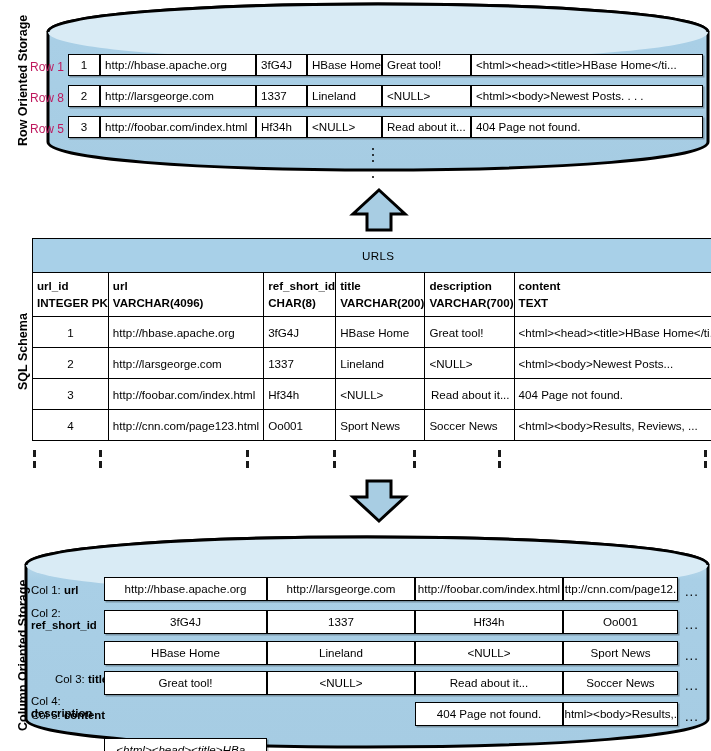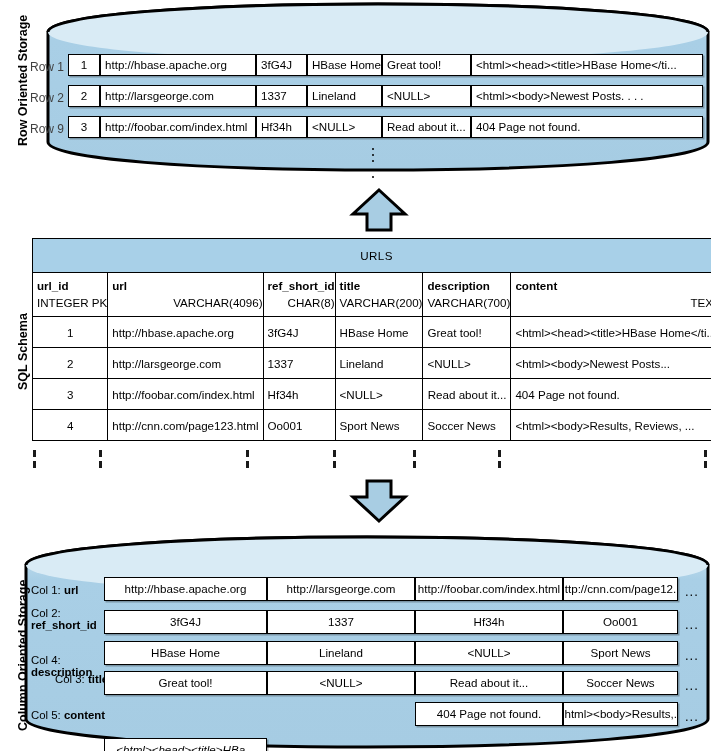--- a/index.html
+++ b/index.html
@@ -55,21 +55,21 @@
     white-space: nowrap;
     box-shadow: 1.5px 1.5px 0 rgba(0,0,0,0.28);
   }
   .cell.l { justify-content: flex-start; padding-left: 4px; }
   .cell.c { justify-content: center; }
 
   
   .row-label {
     position: absolute;
     font-size: 12px;
-    color: #404040;
+    color: #be185d;
     white-space: nowrap;
     line-height: 1;
   }
   .col-label {
     position: absolute;
     font-size: 11.4px;
     color: #000;
     white-space: nowrap;
     line-height: 1.08;
   }
@@ -126,21 +126,21 @@
     font-size: 12.5px;
     height: 34px;
     letter-spacing: .4px;
   }
   .sql-head {
     height: 44px;
     padding: 0 0 0 4px !important;
     line-height: 1.45;
   }
   .sql-head .nm { font-weight: bold; display: block; }
-  .sql-head .ty { font-weight: normal; display: block; text-align: right; }
+  .sql-head .ty { font-weight: bold; display: block; }
   .sql-cell { height: 31px; padding: 0 4px !important; }
   .sql-cell.c { text-align: center; }
   .sql-cell.l { text-align: left; }
   .sql-cell.r { text-align: right; }
 
   
   .dash-tick {
     position: absolute;
     width: 2.6px;
     background: #1a1a1a;
@@ -172,29 +172,29 @@
   <div class="side-label" style="left:16px; top:146px; transform: rotate(-90deg);">Row Oriented Storage</div>
 
   <div class="row-label" style="left:30px; top:61px;">Row 1</div>
   <div class="cell c" style="left:68px;  top:54px; width:32px;  height:22px;">1</div>
   <div class="cell l" style="left:100px; top:54px; width:156px; height:22px;">http://hbase.apache.org</div>
   <div class="cell l" style="left:256px; top:54px; width:51px;  height:22px;">3fG4J</div>
   <div class="cell l" style="left:307px; top:54px; width:75px;  height:22px;">HBase Home</div>
   <div class="cell l" style="left:382px; top:54px; width:89px;  height:22px;">Great tool!</div>
   <div class="cell l" style="left:471px; top:54px; width:232px; height:22px;">&lt;html&gt;&lt;head&gt;&lt;title&gt;HBase Home&lt;/ti...</div>
 
-  <div class="row-label" style="left:30px; top:92px;">Row 2</div>
+  <div class="row-label" style="left:30px; top:92px;">Row 8</div>
   <div class="cell c" style="left:68px;  top:85px; width:32px;  height:22px;">2</div>
   <div class="cell l" style="left:100px; top:85px; width:156px; height:22px;">http://larsgeorge.com</div>
   <div class="cell l" style="left:256px; top:85px; width:51px;  height:22px;">1337</div>
   <div class="cell l" style="left:307px; top:85px; width:75px;  height:22px;">Lineland</div>
   <div class="cell l" style="left:382px; top:85px; width:89px;  height:22px;">&lt;NULL&gt;</div>
   <div class="cell l" style="left:471px; top:85px; width:232px; height:22px;">&lt;html&gt;&lt;body&gt;Newest Posts. . . .</div>
 
-  <div class="row-label" style="left:30px; top:123px;">Row 9</div>
+  <div class="row-label" style="left:30px; top:123px;">Row 5</div>
   <div class="cell c" style="left:68px;  top:116px; width:32px;  height:22px;">3</div>
   <div class="cell l" style="left:100px; top:116px; width:156px; height:22px;">http://foobar.com/index.html</div>
   <div class="cell l" style="left:256px; top:116px; width:51px;  height:22px;">Hf34h</div>
   <div class="cell l" style="left:307px; top:116px; width:75px;  height:22px;">&lt;NULL&gt;</div>
   <div class="cell l" style="left:382px; top:116px; width:89px;  height:22px;">Read about it...</div>
   <div class="cell l" style="left:471px; top:116px; width:232px; height:22px;">404 Page not found.</div>
 
   <div class="vdots" style="left:371px; top:144px;">
     <i></i>
       <i></i>
@@ -340,21 +340,21 @@
   <div class="col-label" style="left:31px; top:673px;margin-left:24px;">
     <span>Col 3:</span>
     <b>title</b>
   </div>
   <div class="cell c" style="left:104px; top:641px; width:163px; height:24px;">HBase Home</div>
   <div class="cell c" style="left:267px; top:641px; width:148px; height:24px;">Lineland</div>
   <div class="cell c" style="left:415px; top:641px; width:148px; height:24px;">&lt;NULL&gt;</div>
   <div class="cell c" style="left:563px; top:641px; width:115px; height:24px;">Sport News</div>
   <div class="hdots" style="left:685px; top:649px;">...</div>
 
-  <div class="col-label" style="left:31px; top:654px;">
+  <div class="col-label" style="left:31px; top:695px;">
     <span>Col 4:</span><br>
     <b>description</b>
   </div>
   <div class="cell c" style="left:104px; top:671px; width:163px; height:24px;">Great tool!</div>
   <div class="cell c" style="left:267px; top:671px; width:148px; height:24px;">&lt;NULL&gt;</div>
   <div class="cell c" style="left:415px; top:671px; width:148px; height:24px;">Read about it...</div>
   <div class="cell c" style="left:563px; top:671px; width:115px; height:24px;">Soccer News</div>
   <div class="hdots" style="left:685px; top:679px;">...</div>
 
   <div class="col-label" style="left:31px; top:709px;">

